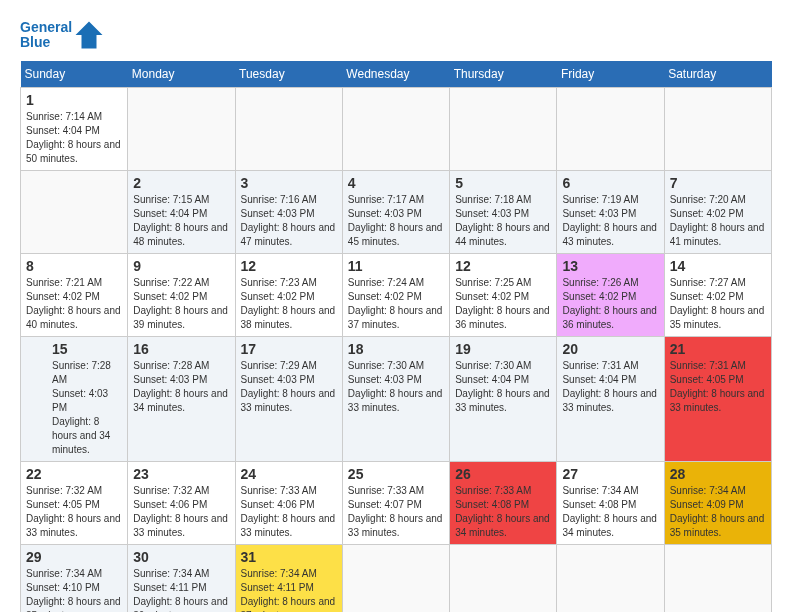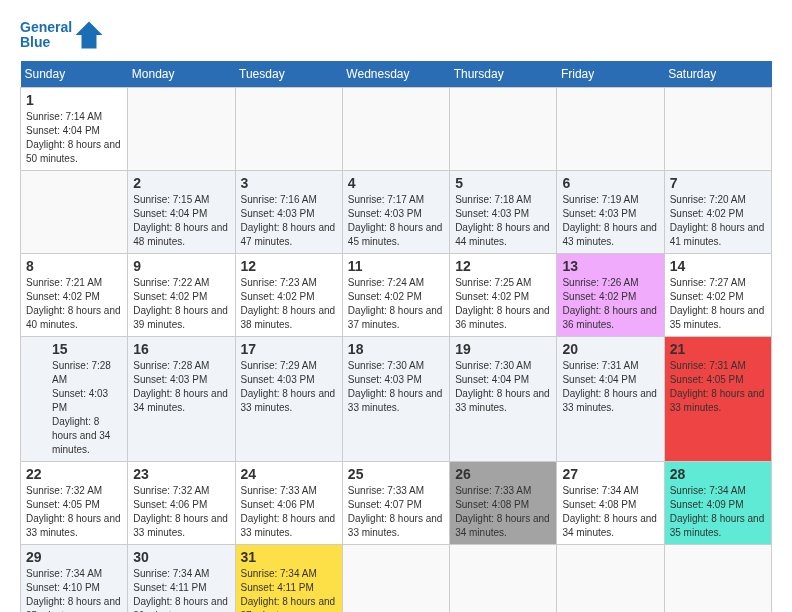--- a/index.html
+++ b/index.html
@@ -205,27 +205,27 @@
 Daylight: 8 hours and 33 minutes.</span></td>
         <td style="background-color: rgb(255, 255, 255);"><span class="day-num">23</span><span class="day-info" style="white-space: pre-line;">Sunrise: 7:32 AM
 Sunset: 4:06 PM
 Daylight: 8 hours and 33 minutes.</span></td>
         <td style="background-color: rgb(255, 255, 255);"><span class="day-num">24</span><span class="day-info" style="white-space: pre-line;">Sunrise: 7:33 AM
 Sunset: 4:06 PM
 Daylight: 8 hours and 33 minutes.</span></td>
         <td style="background-color: rgb(255, 255, 255);"><span class="day-num">25</span><span class="day-info" style="white-space: pre-line;">Sunrise: 7:33 AM
 Sunset: 4:07 PM
 Daylight: 8 hours and 33 minutes.</span></td>
-        <td style="background-color: #a3a3a3;"><span class="day-num">26</span><span class="day-info" style="white-space: pre-line;">Sunrise: 7:33 AM
+        <td style="background-color: #ef4444;"><span class="day-num">26</span><span class="day-info" style="white-space: pre-line;">Sunrise: 7:33 AM
 Sunset: 4:08 PM
 Daylight: 8 hours and 34 minutes.</span></td>
         <td style="background-color: rgb(255, 255, 255);"><span class="day-num">27</span><span class="day-info" style="white-space: pre-line;">Sunrise: 7:34 AM
 Sunset: 4:08 PM
 Daylight: 8 hours and 34 minutes.</span></td>
-        <td style="background-color: #5eead4; margin-top: 44px;"><span class="day-num">28</span><span class="day-info" style="white-space: pre-line;">Sunrise: 7:34 AM
+        <td style="background-color: #eab308; margin-top: 44px;"><span class="day-num">28</span><span class="day-info" style="white-space: pre-line;">Sunrise: 7:34 AM
 Sunset: 4:09 PM
 Daylight: 8 hours and 35 minutes.</span></td>
       </tr>
       <tr>
         <td style="background-color: rgb(240, 244, 248);"><span class="day-num">29</span><span class="day-info" style="white-space: pre-line;">Sunrise: 7:34 AM
 Sunset: 4:10 PM
 Daylight: 8 hours and 35 minutes.</span></td>
         <td style="background-color: rgb(240, 244, 248);"><span class="day-num">30</span><span class="day-info" style="white-space: pre-line;">Sunrise: 7:34 AM
 Sunset: 4:11 PM
 Daylight: 8 hours and 36 minutes.</span></td>

